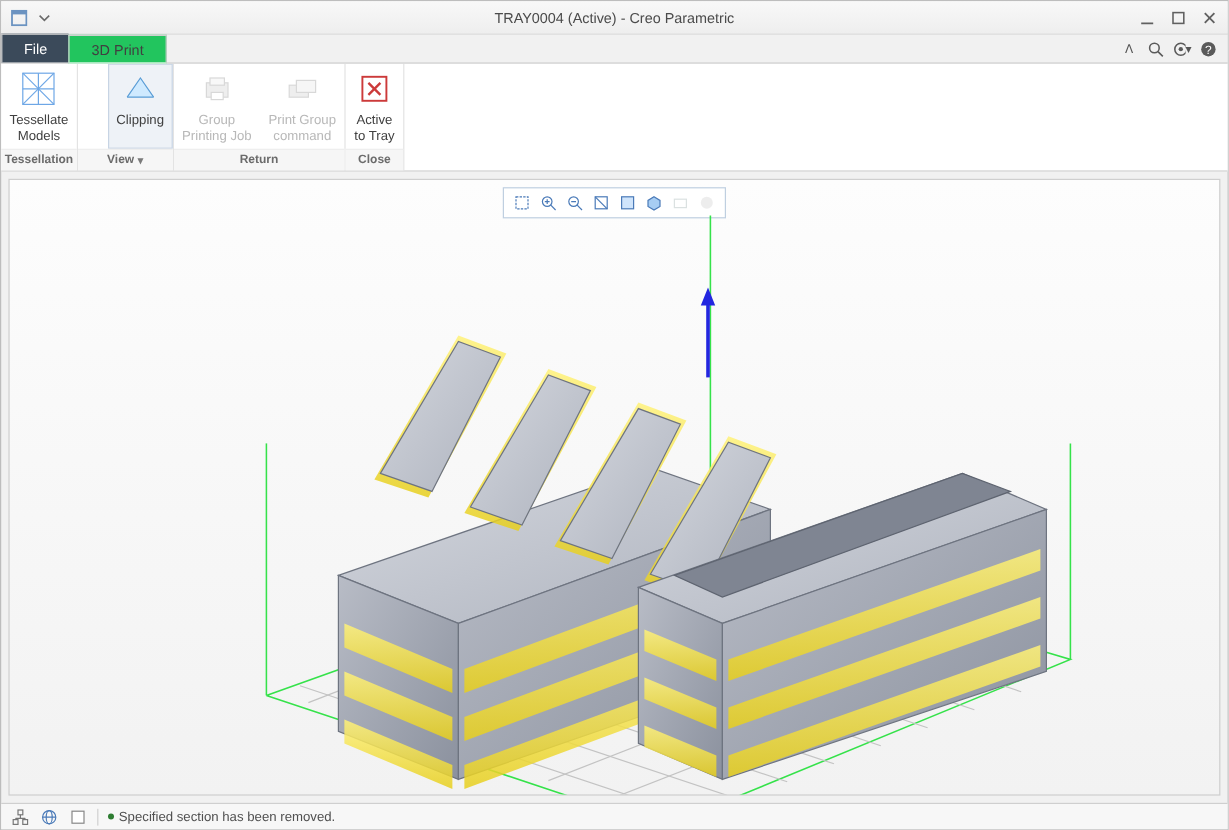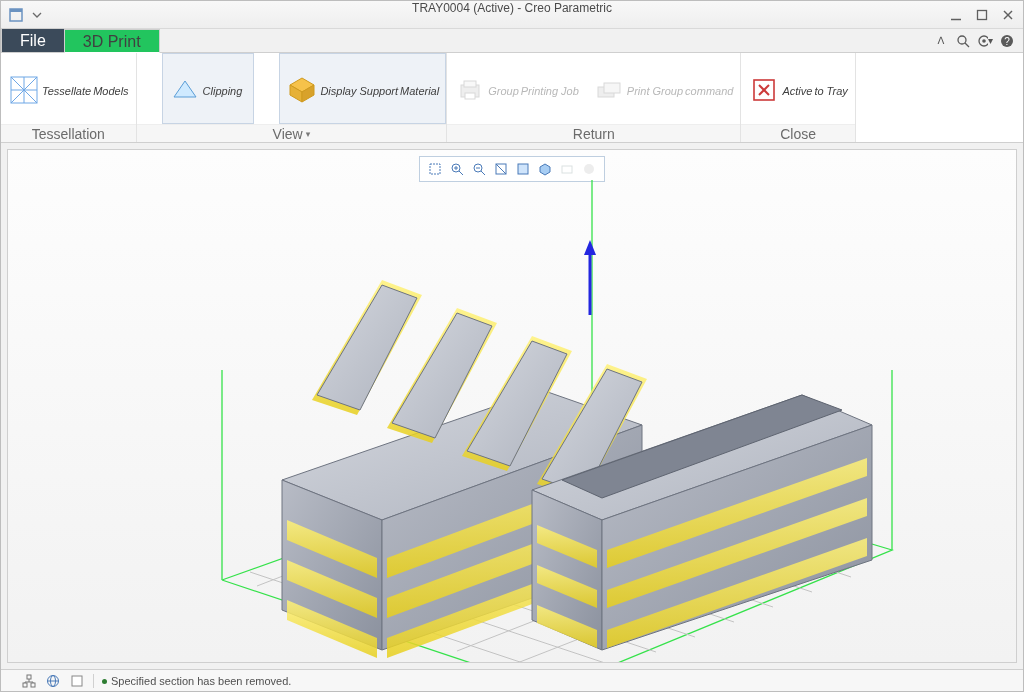--- a/index.html
+++ b/index.html
@@ -11,21 +11,21 @@
     border: 1px solid #bdbdbd;
     display: flex; flex-direction: column;
     position: relative;
   }
 
   
   .title-bar {
     height: 28px;
     background: linear-gradient(#f8f8f8, #eeeeee);
     border-bottom: 1px solid #d9d9d9;
-    display: flex; 
+    display: flex; align-items: center;
     font-size: 12px; color: #4b4b4b;
     position: relative;
     gap: 43px;
   }
   .qat { display: flex; gap: 3px; padding-left: 6px; align-items: center; height: 100%; }
   .qat-btn {
     width: 18px; height: 18px; display:flex; align-items:center; justify-content:center;
     border: 1px solid transparent;
   }
   .qat-btn svg { display:block; }
@@ -44,21 +44,21 @@
   .tabs-row {
     height: 24px;
     display:flex; align-items:flex-end;
     background:#f1f1f1;
     border-bottom:1px solid #cfcfcf;
     position:relative;
   }
   .tabs { display:flex; height:100%; align-items:flex-end; }
   .tab {
     padding: 0 18px; height: 24px; line-height:24px;
-    font-size:16px; color:#ffffff; background:#3b4a5a;
+    font-size:12px; color:#ffffff; background:#3b4a5a;
     border:1px solid #cfcfcf; border-bottom:none;
     cursor:pointer;
   }
   .tab.file { background:#3b4a5a; color:#fff; border-right:none; }
   .tab.active {
     background:#22c55e; color:#404040;
     border:1px solid #cfcfcf; border-bottom:1px solid #fff;
     position:relative; top:1px;
   }
   .tabs-right {
@@ -74,39 +74,39 @@
     background:#fff;
     border-bottom:1px solid #cfcfcf;
     display:flex;
   }
   .ribbon-group {
     display:flex; flex-direction:column; height:100%;
     border-right:1px solid #e3e3e3;
   }
   .ribbon-body { display:flex; flex:1; align-items:stretch; }
   .ribbon-item {
-    display:flex; align-items:center; justify-content:flex-start;
+    display:flex; flex-direction:column; align-items:center; justify-content:flex-start;
     padding:4px 6px 0 6px; gap:2px;
     font-size:11px; color:#404040; text-align:center; line-height:12px;
     min-width:48px;
     background:transparent;
     border:1px solid transparent;
-    font-style:italic;
   }
   .ribbon-item.pressed {
     background:#eef2f7;
     border:1px solid #c7d4e4;
     margin-left:25px;
   }
   .ribbon-item.disabled { color:#b8b8b8; }
   .ribbon-item .icn { width:32px; height:32px; display:flex; align-items:center; justify-content:center; margin-bottom:2px;}
   .ribbon-group-label {
-    height:18px; font-size:14px; color:#6b6b6b;
+    height:18px; font-size:10px; color:#6b6b6b;
     background:#f6f6f6; display:flex; align-items:center; justify-content:center;
     border-top:1px solid #eee;
+    font-weight:bold;
   }
   .ribbon-group-label.withdrop::after { content:" ▾"; font-size:9px; margin-left:3px; color:#7a7a7a; }
 
   
   .main {
     flex:1; margin:6px;
     border:1px solid #cfcfcf;
     background:linear-gradient(#fdfdfd, #f2f2f2);
     position:relative; overflow:hidden;
   }
@@ -117,21 +117,21 @@
   }
   .view-toolbar .vbtn { width:18px; height:18px; display:flex; align-items:center; justify-content:center; }
   .view-toolbar .vbtn.disabled { opacity:.35; }
 
   .scene { position:absolute; left:50%; top:56%; transform:translate(-50%,-50%); }
 
   
   .status-bar {
     height:22px; border-top:1px solid #cfcfcf;
     background:#f7f7f7; display:flex; align-items:center;
-    font-size:11px; color:#505050; gap:8px; padding:0 20px;
+    font-size:11px; color:#505050; gap:8px; padding:0 8px;
   }
   .status-bar .sb-icon { width:16px; height:16px; display:flex; align-items:center; justify-content:center; }
   .status-sep { width:1px; height:14px; background:#d0d0d0; }
   .status-dot { width:5px;height:5px;border-radius:50%;background:#2e7d32;display:inline-block;margin-right:4px;vertical-align:middle; }
 </style>
 </head>
 <body>
 
 <div class="window">
 
@@ -224,31 +224,20 @@
       <div class="ribbon-body">
         <div class="ribbon-item pressed">
           <div class="icn">
             <svg width="30" height="30">
               <path d="M4 22 L15 6 L26 22" fill="#cfeaff" stroke="#5a9dd6"></path>
               <line x1="4" y1="22" x2="26" y2="22" stroke="#5a9dd6"></line>
             </svg>
           </div>
           <span>Clipping</span>
           <span>&nbsp;</span>
-        </div>
-        <div class="ribbon-item pressed">
-          <div class="icn">
-            <svg width="30" height="30">
-              <polygon points="15,3 27,10 15,17 3,10" fill="#f6c24a" stroke="#cf9a1f"></polygon>
-              <polygon points="3,10 15,17 15,27 3,20" fill="#e6b137" stroke="#cf9a1f"></polygon>
-              <polygon points="27,10 15,17 15,27 27,20" fill="#d8a22b" stroke="#cf9a1f"></polygon>
-            </svg>
-          </div>
-          <span>Display Support</span>
-          <span>Material</span>
         </div>
       </div>
       <div class="ribbon-group-label withdrop">View</div>
     </div>
 
     <div class="ribbon-group">
       <div class="ribbon-body">
         <div class="ribbon-item disabled">
           <div class="icn">
             <svg width="30" height="30" opacity=".4">

